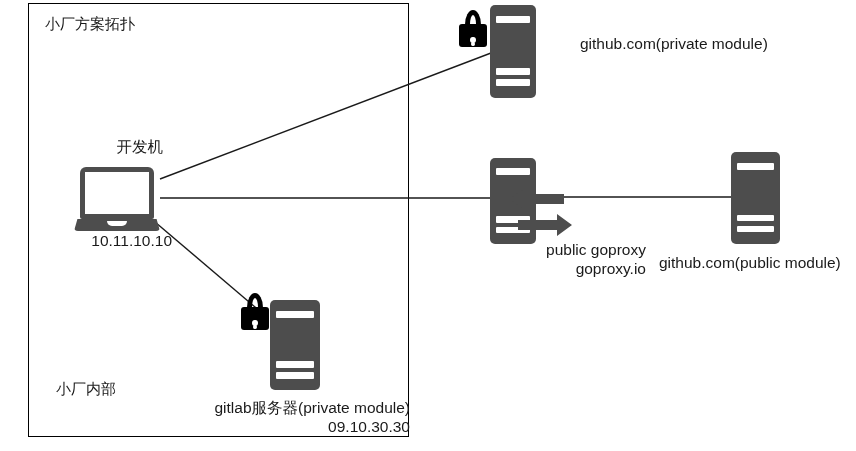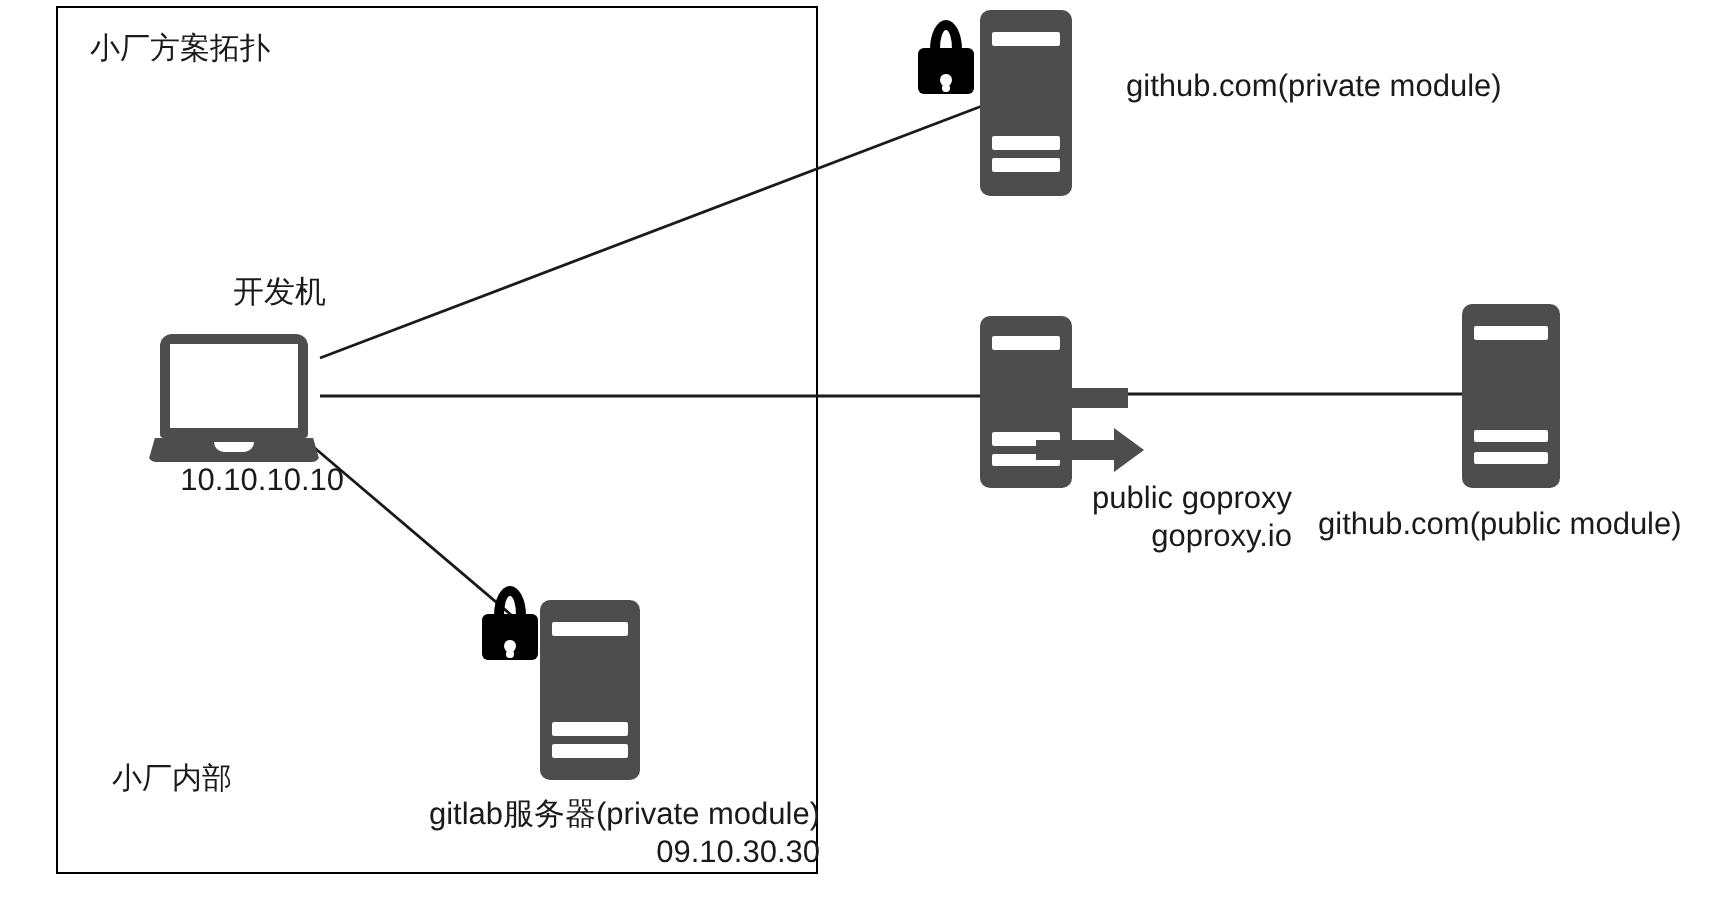--- a/index.html
+++ b/index.html
@@ -195,33 +195,33 @@
       <div class="bar b2"></div>
       <div class="bar b3"></div>
     </div>
   </div>
   <div class="lock" style="left:458px; top:10px; width:30px; height:37px;">
     <div class="shackle"></div>
     <div class="body">
       <div class="keyhole"></div>
     </div>
   </div>
-  <div class="label" style="left:563px; top:34px;">github.com(private module)</div>
+  <div class="label" style="left:580px; top:34px;">github.com(private module)</div>
 
   <div class="label center" style="left:91px; top:137px; width:72px;">开发机</div>
   <div class="node" id="laptop-node" style="left:74px; top:167px; width:86px; height:64px;">
     <div id="laptop-icon" style="width:86px; height:64px;">
       <div class="lid">
         <div class="screen"></div>
       </div>
       <div class="base"></div>
       <div class="notch"></div>
     </div>
   </div>
-  <div class="label center" style="left:62px; top:231px; width:110px;">10.10.10.10</div>
+  <div class="label center" style="left:62px; top:231px; width:110px;">10.11.10.10</div>
 
   <div class="node" style="left:490px; top:158px; width:46px; height:86px;">
     <div class="server" style="width:46px; height:86px;">
       <div class="bar b1"></div>
       <div class="bar b2"></div>
       <div class="bar b3"></div>
     </div>
   </div>
   <svg id="proxy-arrows" viewBox="0 0 62 48" xmlns="http://www.w3.org/2000/svg">
 

